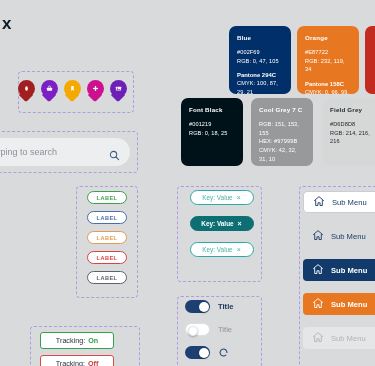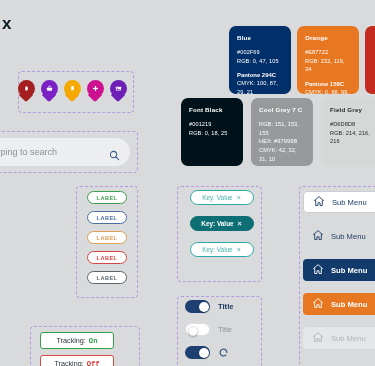--- a/index.html
+++ b/index.html
@@ -94,21 +94,21 @@
   .tlabel.muted{color:#8e949a;}
   .spin{width:11px;height:11px;}
 
   
   #tracking-group{left:40px;top:332px;width:96px;height:40px;}
   .trk{
     width:74px;height:17px;border-radius:3px;border:1.5px solid;background:#fff;box-sizing:border-box;
     display:flex;align-items:center;justify-content:center;gap:3px;font-size:7.2px;margin-bottom:6px;
     color:#28313a;
   }
-  .trk .state{font-weight:bold;font-family:Liberation Mono, monospace;}
+  .trk .state{font-weight:bold;}
 </style>
 </head>
 <body>
 
 <div class="canvas">
 
   <div class="abs crop-x">x</div>
 
   <div class="abs dashed" style="left:18px;top:71px;width:116px;height:42px;"></div>
   <div class="abs" id="pins-group">

